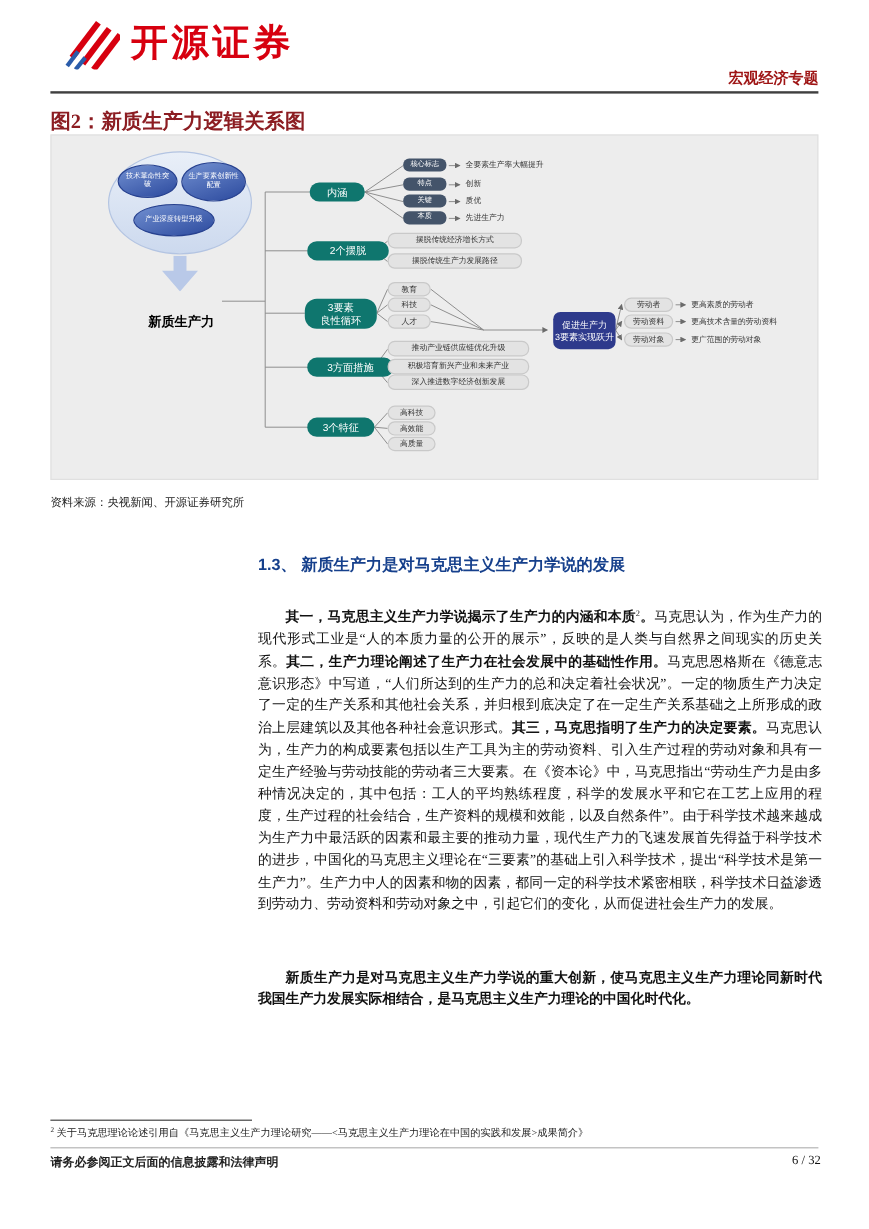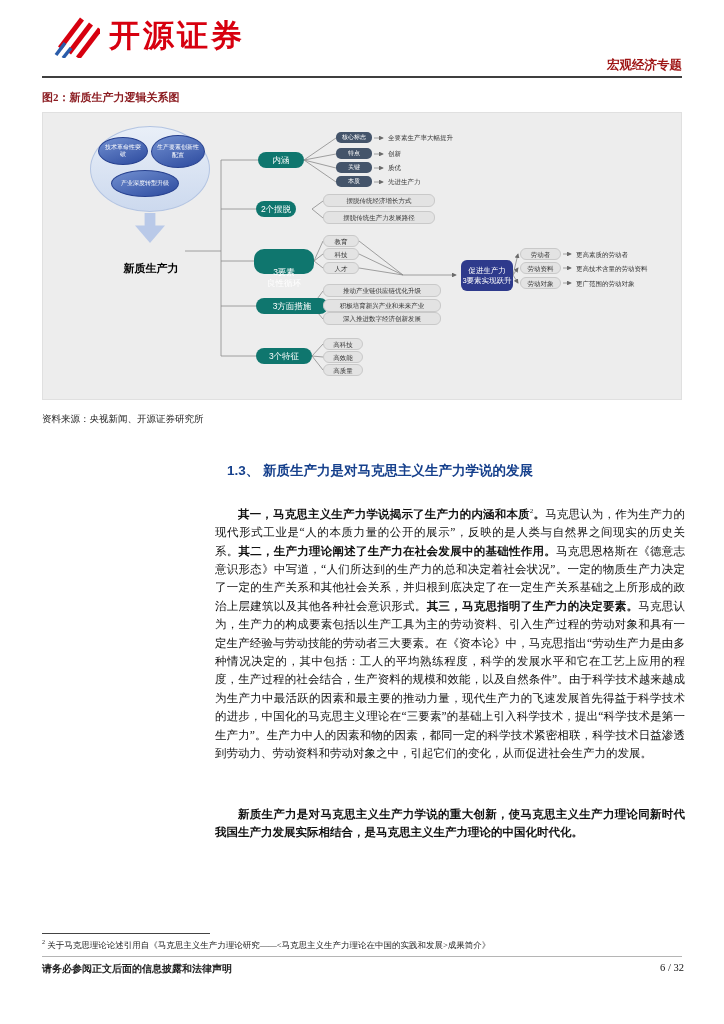--- a/index.html
+++ b/index.html
@@ -10,21 +10,21 @@
   
   .logo { position:absolute; left:54px; top:14px; display:flex; align-items:center; gap:9px; }
   .logo svg { width:46px; height:44px; }
   .logo-text { font-size:31px; font-weight:bold; color:#d7000f; letter-spacing:3px;
                font-family:"Liberation Sans", sans-serif; }
   .report-type { position:absolute; right:42px; top:57px; font-size:12.5px; font-weight:bold;
                  color:#9e1414; font-family:"Liberation Serif", serif; }
   .header-rule { position:absolute; left:42px; top:76px; width:640px; border-top:2px solid #3f3f3f; }
 
   
-  .fig-title { position:absolute; left:42px; top:90px; font-size:11px; font-weight:bold; color:#8c1d22; }
+  .fig-title { position:absolute; left:42px; top:90px; font-size:17px; font-weight:bold; color:#8c1d22; }
   .fig-box { position:absolute; left:42px; top:112px; width:640px; height:288px;
              background:#ededed; border:1px solid #e0e0e0; }
   .fig-box svg.conn { position:absolute; left:0; top:0; z-index:0; }
   .fig-box > div { z-index:1; }
 
   .funnel-outer { position:absolute; left:47px; top:13px; width:120px; height:86px; border-radius:50%;
                   background:linear-gradient(180deg,#e9eff8,#ccd9ee); border:1px solid #b3c4e2; }
   .f-ell { position:absolute; border-radius:50%; color:#fff; font-size:6px; line-height:7.5px;
            display:flex; align-items:center; justify-content:center; text-align:center; padding:2px 5px;
            background:linear-gradient(160deg,#7290d1,#2c4a9e); border:1px solid #27418f;
@@ -33,40 +33,40 @@
   .f-e2 { left:108px; top:22px; width:54px; height:33px; }
   .f-e3 { left:68px; top:57px; width:68px; height:27px; }
   .funnel-arrow { position:absolute; left:92px; top:100px; width:30px; height:30px; background:#b9c9e8;
                   clip-path:polygon(32% 0,68% 0,68% 42%,100% 42%,50% 100%,0 42%,32% 42%); }
   .funnel-result { position:absolute; left:58px; top:131px; width:100px; text-align:center;
                    font-size:11px; font-weight:bold; color:#000; font-family:"Liberation Sans", sans-serif;margin-top:17px; }
 
   .tnode { position:absolute; height:16px; background:#0f766e; border-radius:8px; color:#fff;
            font-size:8.5px; line-height:16px; text-align:center;
            font-family:"Liberation Sans", sans-serif; }
-  .tnode.two { height:25px; border-radius:10px; line-height:11px; padding-top:18px; }
+  .tnode.two { height:25px; border-radius:10px; line-height:11px; padding-top:2px; }
   .tnode.two span { display:block; }
   .tag { position:absolute; width:36px; height:11px; background:#44546a; border-radius:5px; color:#fff;
          font-size:6px; line-height:11px; text-align:center; font-family:"Liberation Sans", sans-serif; }
   .ttext { position:absolute; font-size:6.5px; line-height:11px; color:#333; white-space:nowrap;
            font-family:"Liberation Sans", sans-serif; }
   .gbox { position:absolute; height:13px; background:#e3e3e3; border:0.5px solid #c9c9c9;
           border-radius:6px; font-size:6.5px; line-height:12px; text-align:center; color:#333;
           font-family:"Liberation Sans", sans-serif; }
   .gbox.sm { height:12px; line-height:11px; }
   .pnode { position:absolute; left:418px; top:147px; width:52px; height:31px; background:#2e3a8c;
            border-radius:6px; color:#fff; font-size:7.5px; line-height:10px; text-align:center;
            display:flex; flex-direction:column; justify-content:center;
            font-family:"Liberation Sans", sans-serif; }
 
   .fig-source { position:absolute; left:42px; top:413px; font-size:9.5px; color:#222; }
 
   
   .content { position:absolute; left:215px; top:462px; width:470px; color:#111; }
-  .sec-heading { margin:0 0 22px 12px; font-size:13.5px; font-weight:bold; color:#16408c;
+  .sec-heading { margin:0 0 22px 0; font-size:13.5px; font-weight:bold; color:#16408c;
                  font-family:"Liberation Sans", sans-serif; }
   .para { margin:0 0 8px 0; font-size:11.5px; line-height:18.4px; text-align:justify; text-indent:2em; }
   .para .b { font-weight:bold; }
   .para.bold { font-weight:bold; }
   .para.closing { margin-top:42px; }
   .para sup { font-size:7px; }
 
   
   .footnote-sep { position:absolute; left:42px; top:933px; width:168px; border-top:1px solid #444; }
   .footnote { position:absolute; left:42px; top:939px; width:640px; font-size:8.5px; color:#222; }
@@ -156,21 +156,21 @@
     <div class="tnode" style="left:215px;top:39px;width:46px;">内涵</div>
     <div class="tag" style="left:293px;top:19px;">核心标志</div>
     <div class="ttext" style="left:345px;top:19px;">全要素生产率大幅提升</div>
     <div class="tag" style="left:293px;top:35px;">特点</div>
     <div class="ttext" style="left:345px;top:35px;">创新</div>
     <div class="tag" style="left:293px;top:49px;">关键</div>
     <div class="ttext" style="left:345px;top:49px;">质优</div>
     <div class="tag" style="left:293px;top:63px;">本质</div>
     <div class="ttext" style="left:345px;top:63px;">先进生产力</div>
 
-    <div class="tnode" style="left:213px;top:88px;width:40px;">2个摆脱</div>
+    <div class="tnode" style="left:213px;top:88px;width:68px;">2个摆脱</div>
     <div class="gbox" style="left:280px;top:81px;width:112px;">摆脱传统经济增长方式</div>
     <div class="gbox" style="left:280px;top:98px;width:112px;">摆脱传统生产力发展路径</div>
 
     <div class="tnode two" style="left:211px;top:136px;width:60px;">
       <span>3要素</span>
       <span>良性循环</span>
     </div>
     <div class="gbox sm" style="left:280px;top:122px;width:36px;">教育</div>
     <div class="gbox sm" style="left:280px;top:135px;width:36px;">科技</div>
     <div class="gbox sm" style="left:280px;top:149px;width:36px;">人才</div>

